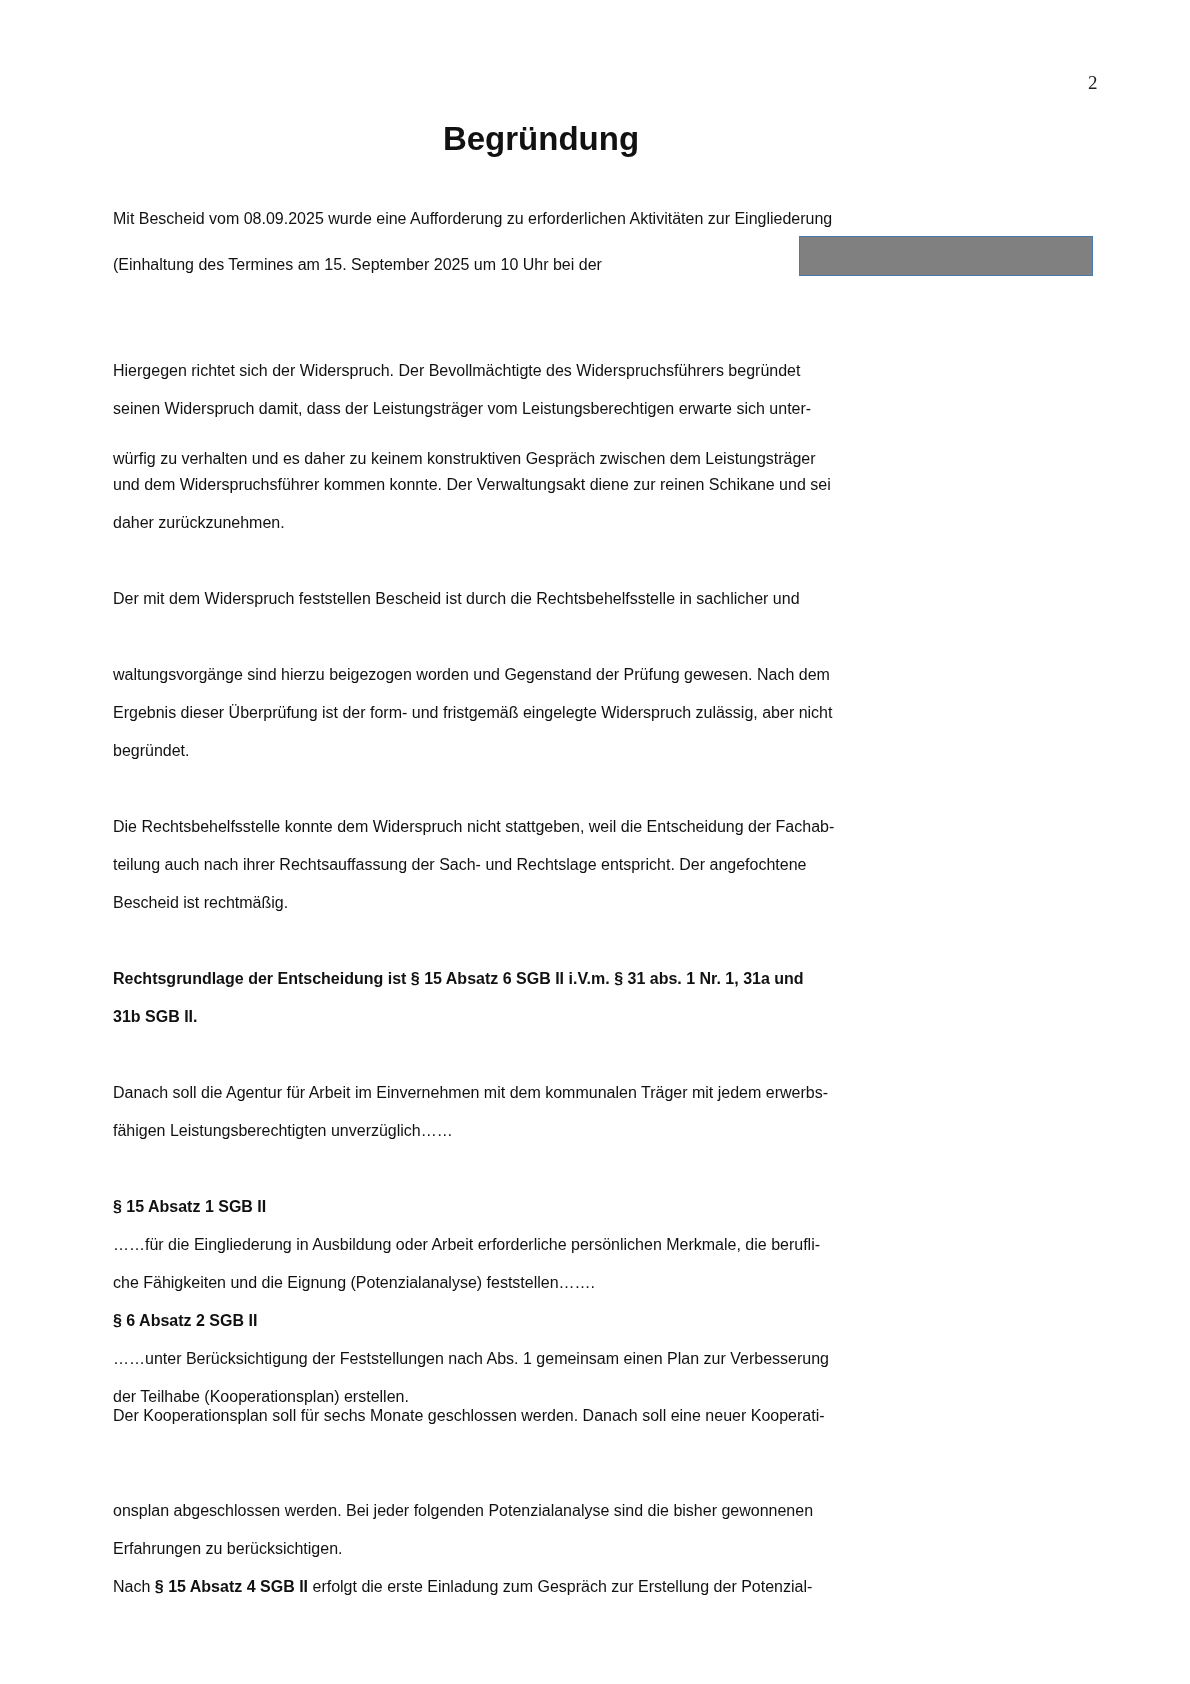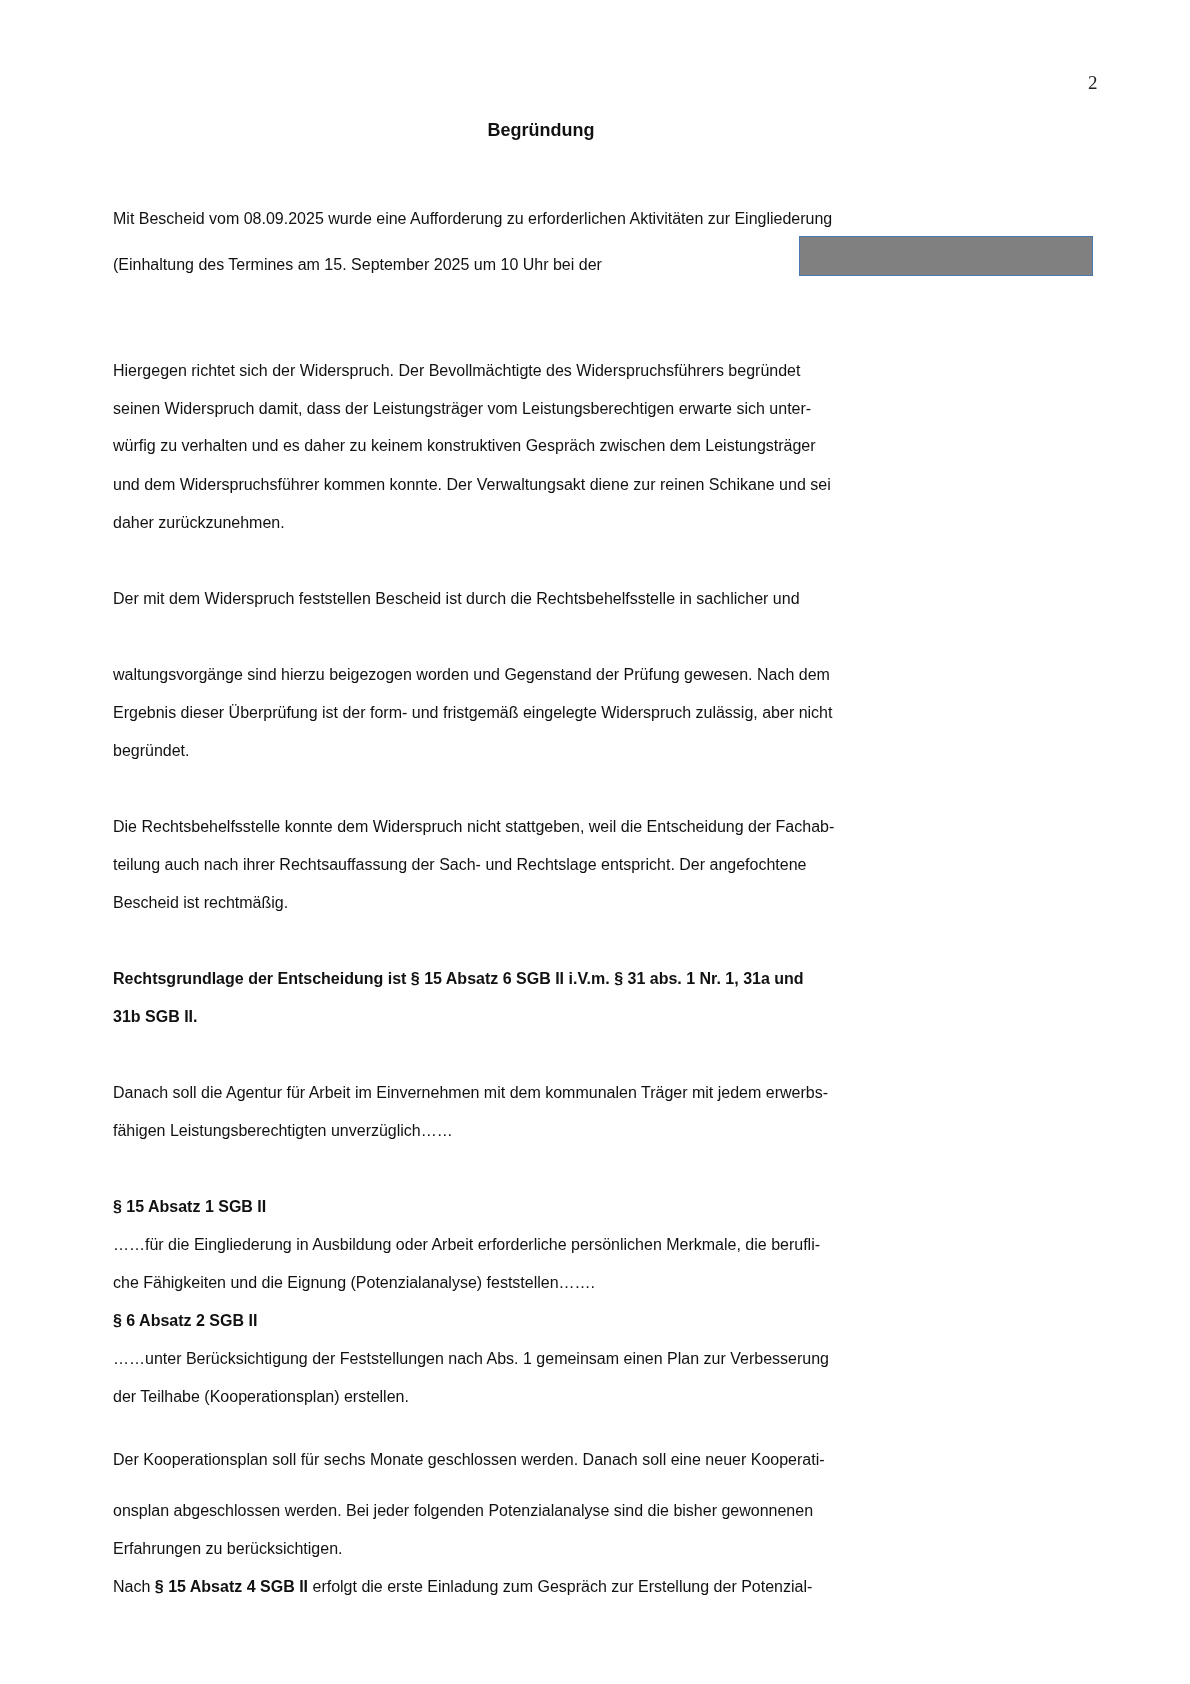--- a/index.html
+++ b/index.html
@@ -1,37 +1,37 @@
 <!DOCTYPE html>
 <html><head>
 <meta charset="utf-8">
 <style>
   html, body { margin: 0; padding: 0; background: #ffffff; }
   body { width: 1190px; height: 1684px; position: relative; overflow: hidden; }
   .page { position: absolute; left: 0; top: 0; width: 1190px; height: 1684px; background: #fff; color: #111; }
   .page-number { position: absolute; left: 1088px; top: 72px; font-family: "Liberation Serif", serif; font-size: 19px; color: #222; }
-  .title { position: absolute; left: 0; width: 1082px; top: 120px; text-align: center; font-family: "Liberation Sans", sans-serif; font-weight: bold; font-size: 18px; color: #111; }
+  .title { position: absolute; left: 0; width: 1082px; top: 120px; text-align: center; font-family: "Liberation Sans", sans-serif; font-weight: bold; font-size: 33px; color: #111; }
   .line { position: absolute; left: 113px; font-family: "Liberation Sans", sans-serif; font-size: 16px; color: #111; white-space: nowrap; line-height: 24px; }
   .b { font-weight: bold; }
   .redaction { position: absolute; left: 799px; top: 236px; width: 294px; height: 40px; background: #808080; border: 1px solid #4a78b0; box-sizing: border-box; }
 </style>
 </head>
 <body>
 
 <div class="page">
   <div class="page-number">2</div>
   <div class="title">Begründung</div>
 
   <div class="line" style="top:207px">Mit Bescheid vom 08.09.2025 wurde eine Aufforderung zu erforderlichen Aktivitäten zur Eingliederung</div>
   <div class="line" style="top:253px">(Einhaltung des Termines am 15. September 2025 um 10 Uhr bei der </div>
   <div class="redaction" style="background: rgb(128, 128, 128); border-color: rgb(74, 120, 176);"></div>
 
   <div class="line" style="top:359px">Hiergegen richtet sich der Widerspruch. Der Bevollmächtigte des Widerspruchsführers begründet</div>
   <div class="line" style="top:397px">seinen Widerspruch damit, dass der Leistungsträger vom Leistungsberechtigen erwarte sich unter-</div>
-  <div class="line" style="top:434px">würfig zu verhalten und es daher zu keinem konstruktiven Gespräch zwischen dem Leistungsträger</div>
+  <div class="line" style="top:447px">würfig zu verhalten und es daher zu keinem konstruktiven Gespräch zwischen dem Leistungsträger</div>
   <div class="line" style="top:473px">und dem Widerspruchsführer kommen konnte. Der Verwaltungsakt diene zur reinen Schikane und sei</div>
   <div class="line" style="top:511px">daher zurückzunehmen.</div>
 
   <div class="line" style="top:587px">Der mit dem Widerspruch feststellen Bescheid ist durch die Rechtsbehelfsstelle in sachlicher und</div>
   <div class="line" style="top:663px">waltungsvorgänge sind hierzu beigezogen worden und Gegenstand der Prüfung gewesen. Nach dem</div>
   <div class="line" style="top:701px">Ergebnis dieser Überprüfung ist der form- und fristgemäß eingelegte Widerspruch zulässig, aber nicht</div>
   <div class="line" style="top:739px">begründet.</div>
 
   <div class="line" style="top:815px">Die Rechtsbehelfsstelle konnte dem Widerspruch nicht stattgeben, weil die Entscheidung der Fachab-</div>
   <div class="line" style="top:853px">teilung auch nach ihrer Rechtsauffassung der Sach- und Rechtslage entspricht. Der angefochtene</div>
@@ -44,20 +44,20 @@
   <div class="line" style="top:1119px">fähigen Leistungsberechtigten unverzüglich……</div>
 
   <div class="line b" style="top:1195px">§ 15 Absatz 1 SGB II</div>
   <div class="line" style="top:1233px">……für die Eingliederung in Ausbildung oder Arbeit erforderliche persönlichen Merkmale, die berufli-</div>
   <div class="line" style="top:1271px">che Fähigkeiten und die Eignung (Potenzialanalyse) feststellen…….</div>
 
   <div class="line b" style="top:1309px">§ 6 Absatz 2 SGB II</div>
   <div class="line" style="top:1347px">……unter Berücksichtigung der Feststellungen nach Abs. 1 gemeinsam einen Plan zur Verbesserung</div>
   <div class="line" style="top:1385px">der Teilhabe (Kooperationsplan) erstellen.</div>
 
-  <div class="line" style="top:1448px">Der Kooperationsplan soll für sechs Monate geschlossen werden. Danach soll eine neuer Kooperati-</div>
+  <div class="line" style="top:1404px">Der Kooperationsplan soll für sechs Monate geschlossen werden. Danach soll eine neuer Kooperati-</div>
   <div class="line" style="top:1499px">onsplan abgeschlossen werden. Bei jeder folgenden Potenzialanalyse sind die bisher gewonnenen</div>
   <div class="line" style="top:1537px">Erfahrungen zu berücksichtigen.</div>
 
   <div class="line" style="top:1575px">
     <span>Nach </span><span class="b">§ 15 Absatz 4 SGB II</span><span> erfolgt die erste Einladung zum Gespräch zur Erstellung der Potenzial-</span>
   </div>
 </div>
 
 </body></html>

